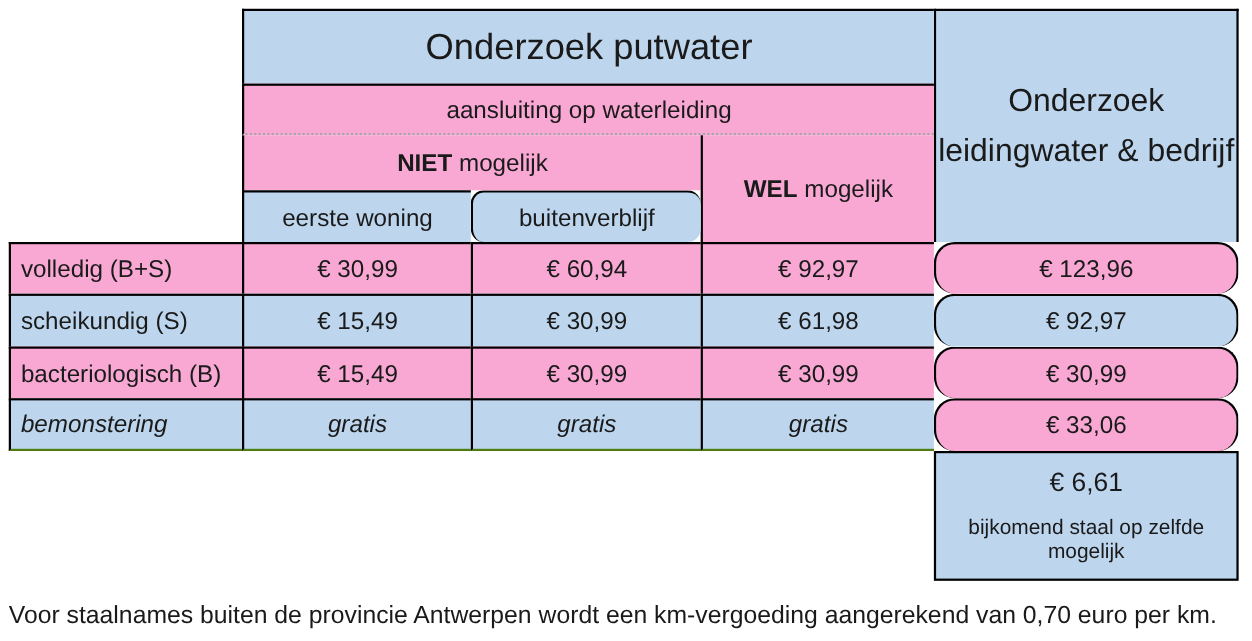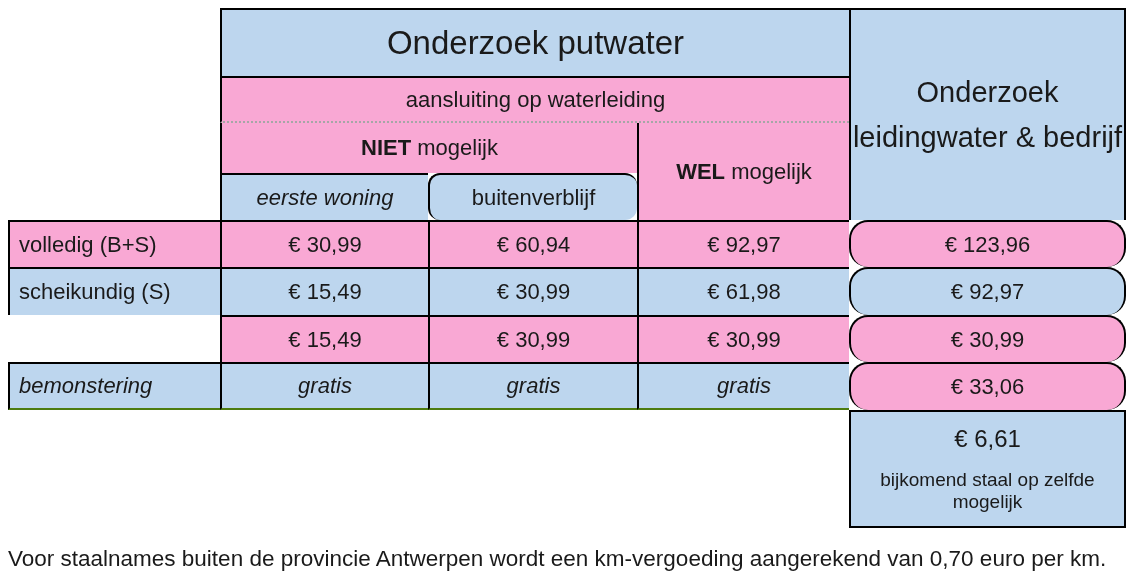--- a/index.html
+++ b/index.html
@@ -32,21 +32,21 @@
   .blue { background: #bdd6ee; }
 
   
   .c-putwater   { grid-column: 2 / 5; grid-row: 1; font-size: 33px; }
   .c-leiding    { grid-column: 5; grid-row: 1 / 5; border-right: 2px solid #000;
                   font-size: 29px; line-height: 1.55; }
   .c-aansluiting{ grid-column: 2 / 5; grid-row: 2;
                   border-bottom: 2px dotted #a6a6a6; }
   .c-niet       { grid-column: 2 / 4; grid-row: 3; border-top: none; }
   .c-wel        { grid-column: 4; grid-row: 3 / 5; border-top: none; }
-  .c-eerste     { grid-column: 2; grid-row: 4; font-style: italic; }
+  .c-eerste     { grid-column: 2; grid-row: 4; }
   .c-buiten     { grid-column: 3; grid-row: 4; border-radius: 12px; }
 
   
   .col1 { grid-column: 1; justify-content: flex-start; text-align: left; padding-left: 9px; }
   .col2 { grid-column: 2; } .col3 { grid-column: 3; }
   .col4 { grid-column: 4; }
   .col5 { grid-column: 5; border-right: 2px solid #000; border-radius: 19px; }
   .row5 { grid-row: 5; } .row6 { grid-row: 6; }
   .row7 { grid-row: 7; } .row8 { grid-row: 8; }
   .bb   { border-bottom: 2px solid #4d7c0f; font-style: italic; }
@@ -102,20 +102,21 @@
     <div class="cell col3 row5">€ 60,94</div>
     <div class="cell col4 row5">€ 92,97</div>
     <div class="cell col5 row5">€ 123,96</div>
 
     <div class="cell blue col1 row6">scheikundig (S)</div>
     <div class="cell blue col2 row6">€ 15,49</div>
     <div class="cell blue col3 row6">€ 30,99</div>
     <div class="cell blue col4 row6">€ 61,98</div>
     <div class="cell blue col5 row6">€ 92,97</div>
 
+    <div class="cell col1 row7">bacteriologisch (B)</div>
     <div class="cell col2 row7">€ 15,49</div>
     <div class="cell col3 row7">€ 30,99</div>
     <div class="cell col4 row7">€ 30,99</div>
     <div class="cell col5 row7">€ 30,99</div>
 
     <div class="cell blue col1 row8 bb">bemonstering</div>
     <div class="cell blue col2 row8 bb">gratis</div>
     <div class="cell blue col3 row8 bb">gratis</div>
     <div class="cell blue col4 row8 bb">gratis</div>
     <div class="cell col5 row8">€ 33,06</div>

